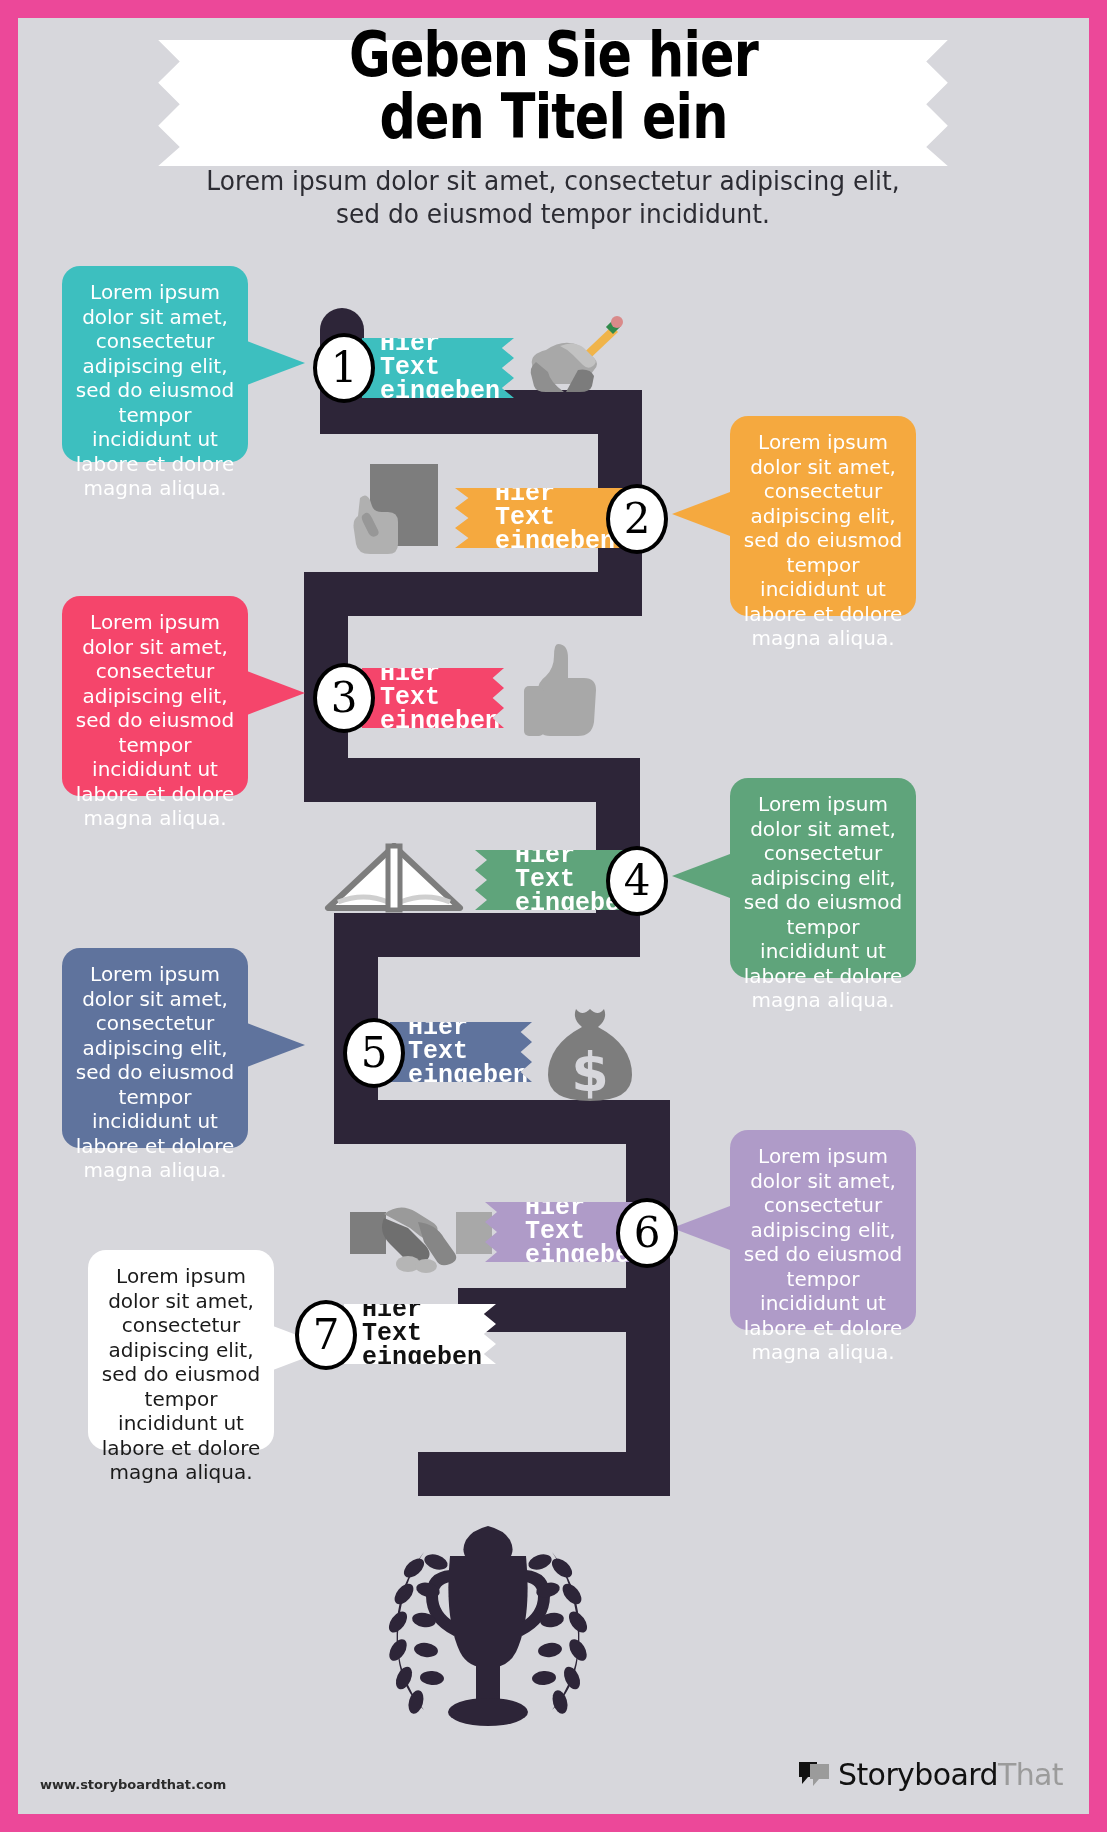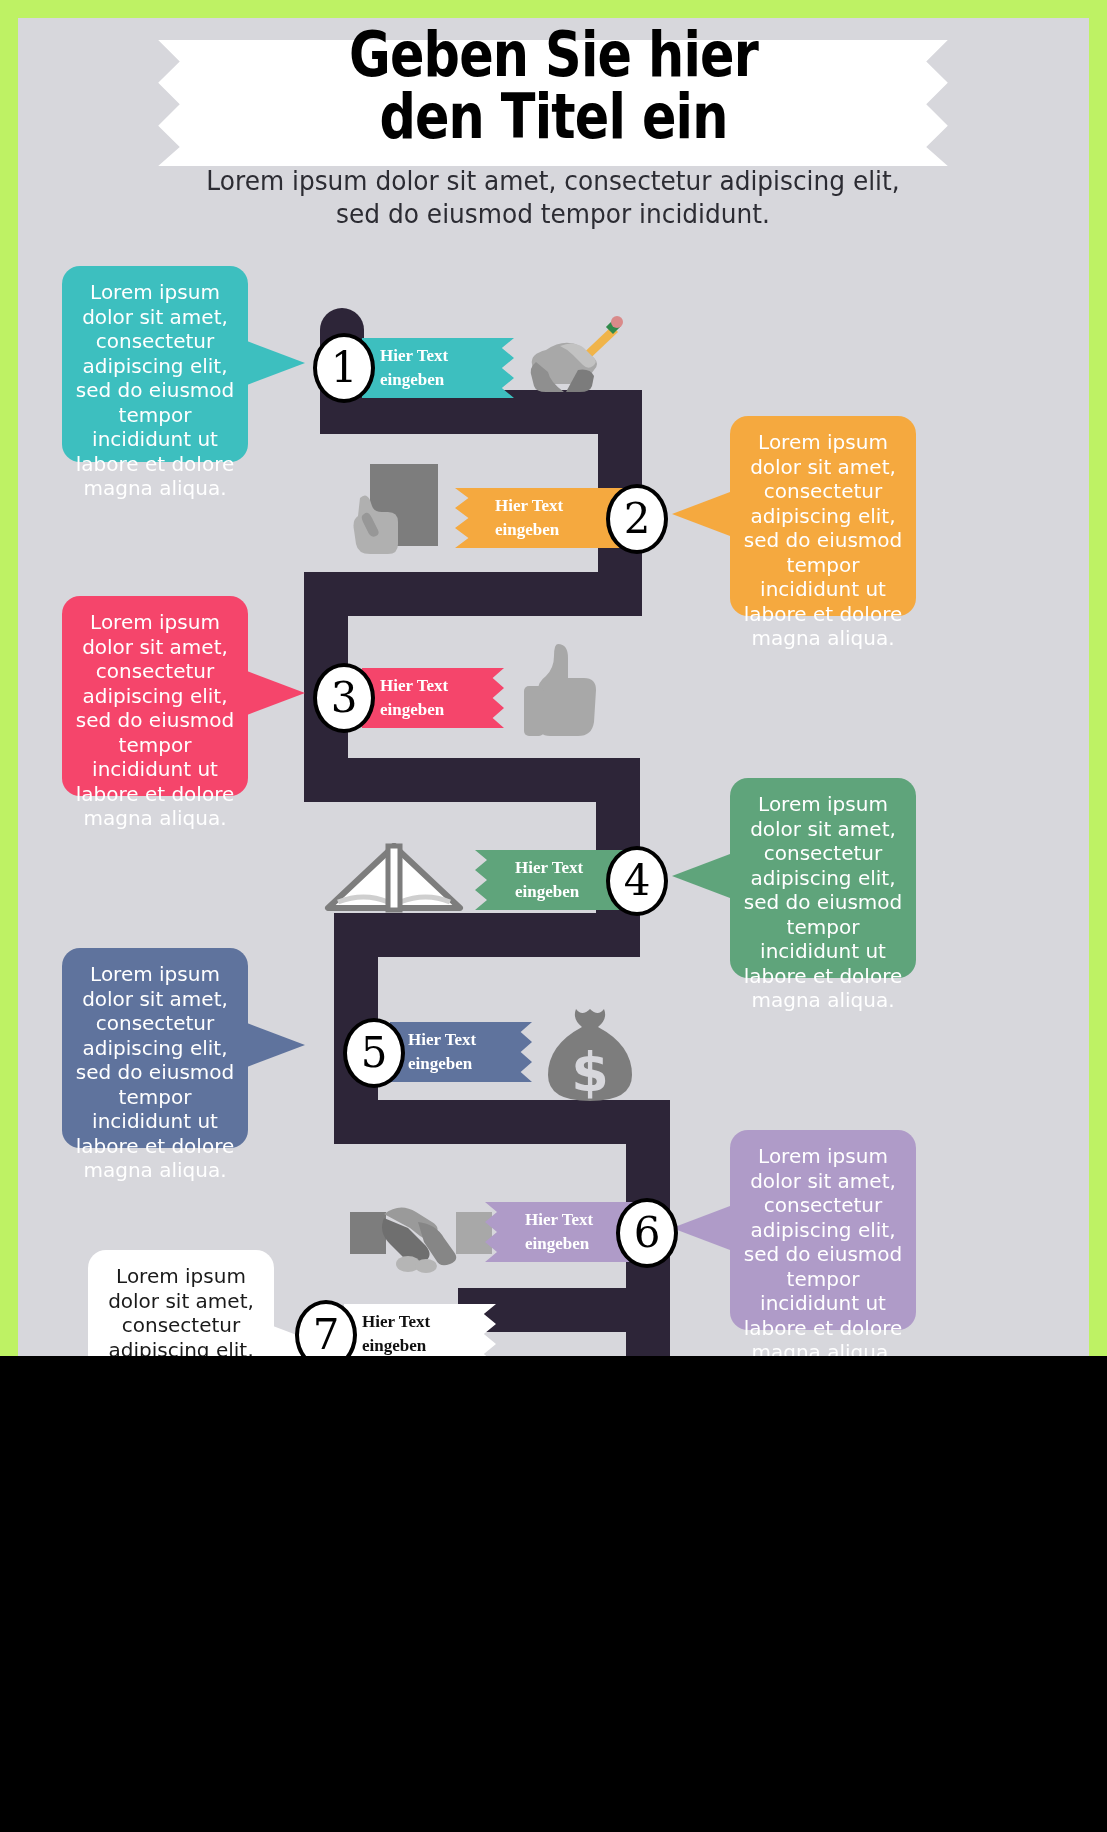--- a/index.html
+++ b/index.html
@@ -1,22 +1,22 @@
 <!DOCTYPE html>
 <html><head>
 <meta charset="utf-8">
 <style>
   html,body{margin:0;padding:0;background:#000;}
   body{font-family:"Liberation Sans", sans-serif;}
 
   #poster{
     position:relative;
     width:1107px;
-    height:1356px;
-    background:#bef264;
+    height:1832px;
+    background:#ec4899;
     overflow:hidden;
   }
   #canvas{
     position:absolute;
     left:18px; top:18px;
     width:1071px; height:1796px;
     background:#d7d7dc;
     overflow:hidden;
   }
 
@@ -103,23 +103,23 @@
     color:#000;
     z-index:6;
   }
 
   
   .tag{
     position:absolute;
     height:60px;
     box-sizing:border-box;
     display:flex;align-items:center;
-    font-family:Liberation Serif, serif;
+    font-family:Liberation Mono, monospace;
     font-weight:bold;
-    font-size:17px;
+    font-size:25px;
     line-height:24px;
     color:#ffffff;
     z-index:4;
   }
   .tag.zig-right{
     padding-left:18px;
     clip-path:polygon(0 0, 100% 0, 92% 16.6%, 100% 33.3%, 92% 50%, 100% 66.6%, 92% 83.3%, 100% 100%, 0 100%);
   }
   .tag.zig-left{
     padding-left:40px;

